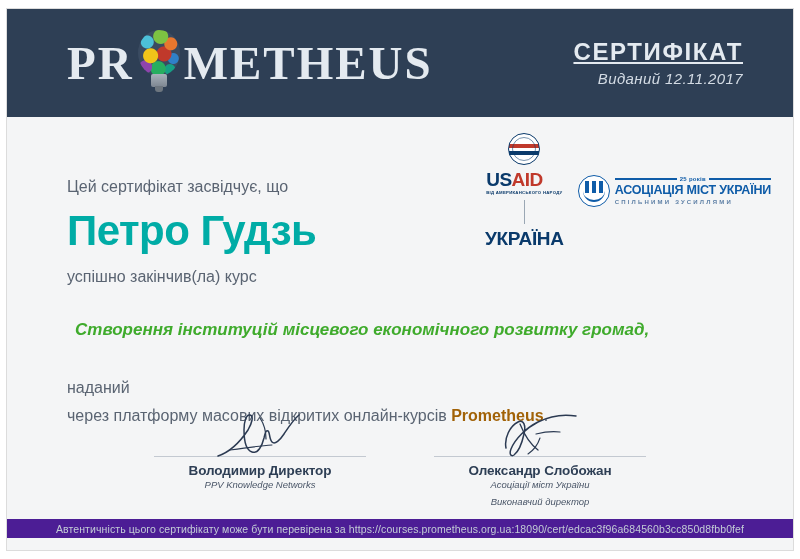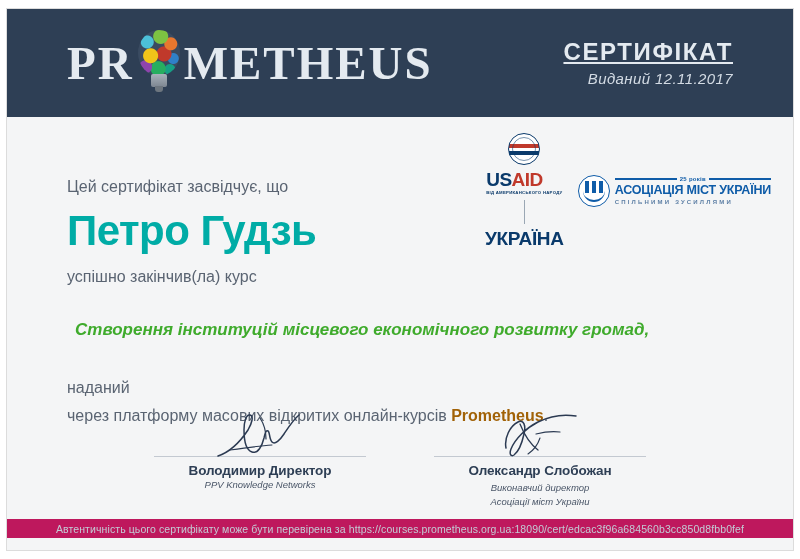--- a/index.html
+++ b/index.html
@@ -34,21 +34,21 @@
   }
 
   
   .header {
     position: relative;
     height: 108px;
     background: #2e3f55;
     display: flex;
     align-items: center;
     justify-content: space-between;
-    padding: 0 32px 0 60px;
+    padding: 0 22px 0 60px;
     box-sizing: border-box;
   }
 
   
   .logo {
     display: flex;
     align-items: center;
     height: 100%;
   }
   .logo-word {
@@ -334,21 +334,21 @@
     font-size: 9.5px;
     font-style: italic;
     color: #4a5668;
     margin-top: 3px;
     line-height: 1.45;
   }
 
   
   .footer {
     height: 19px;
-    background: #be185d;
+    background: #4c1d95;
     color: #c3ccd6;
     font-size: 10.5px;
     display: flex;
     align-items: center;
     justify-content: center;
     letter-spacing: .1px;
   }
 </style>
 </head>
 <body>
@@ -434,22 +434,22 @@
           <div class="sig-mark">
             <svg width="120" height="48" viewBox="0 0 120 48" fill="none">
               <path d="M26 36 C24 26 30 14 38 10 C44 7 46 14 44 22 C42 31 38 40 34 43 C31 45 29 42 31 37 C35 27 46 16 58 10 C70 4 84 2 96 4" stroke="#2b3a52" stroke-width="1.5" stroke-linecap="round"></path>
               <path d="M40 12 C44 22 50 32 58 38" stroke="#2b3a52" stroke-width="1.3" stroke-linecap="round"></path>
               <path d="M56 22 C64 20 72 19 80 20" stroke="#2b3a52" stroke-width="1.2" stroke-linecap="round"></path>
               <path d="M48 42 C54 38 58 32 60 26" stroke="#2b3a52" stroke-width="1.1" stroke-linecap="round"></path>
             </svg>
           </div>
           <div class="sig-rule"></div>
           <div class="sig-name">Олександр Слобожан</div>
+          <div class="sig-role" style="margin-top:0">Асоціації міст України</div>
           <div class="sig-role">Виконавчий директор</div>
-          <div class="sig-role" style="margin-top:0">Асоціації міст України</div>
         </div>
 
       </div>
 
     </div>
 
     <div class="footer">
       <span>Автентичність цього сертифікату може бути перевірена за https://courses.prometheus.org.ua:18090/cert/edcac3f96a684560b3cc850d8fbb0fef</span>
     </div>
 

